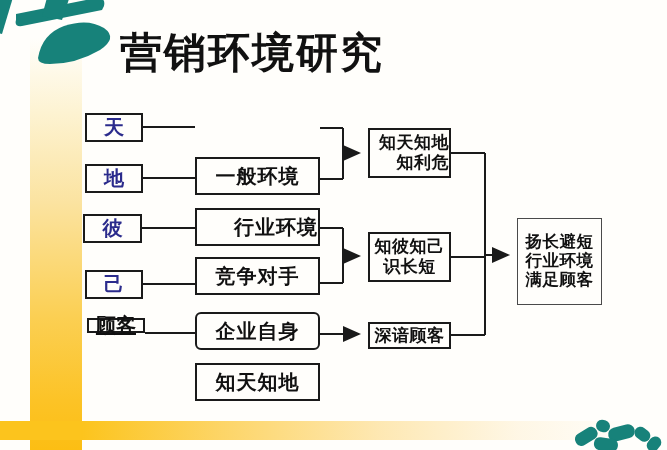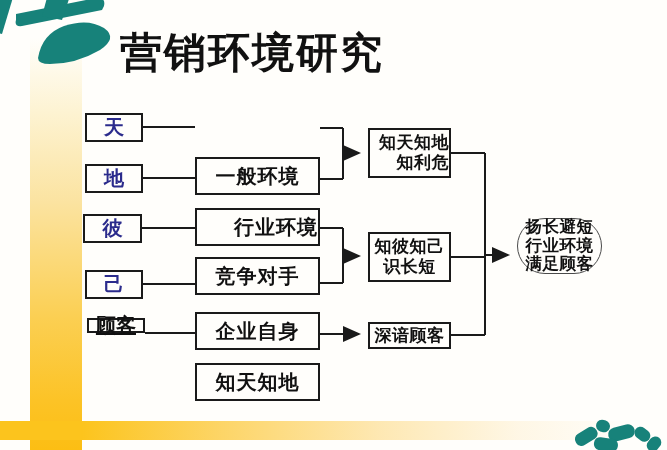--- a/index.html
+++ b/index.html
@@ -124,38 +124,38 @@
 
   <div class="box mid" style="left:195px; top:109px; width:125px; height:38px;">
     <span>一般环境</span>
   </div>
   <div class="box mid" style="left:195px; top:160px; width:125px; height:38px;align-items:flex-end;">
     <span>行业环境</span>
   </div>
   <div class="box mid" style="left:195px; top:209px; width:125px; height:38px;">
     <span>竞争对手</span>
   </div>
-  <div class="box mid" style="left:195px; top:264px; width:125px; height:38px;">
+  <div class="box mid" style="left:195px; top:264px; width:125px; height:38px;border-radius:6px;">
     <span>企业自身</span>
   </div>
   <div class="box mid" style="left:195px; top:315px; width:125px; height:38px;">
     <span>知天知地</span>
   </div>
 
   <div class="box res" style="left:368px; top:128px; width:83px; height:50px;align-items:flex-end;">
     <span>知天知地</span>
     <span>知利危</span>
   </div>
   <div class="box res" style="left:368px; top:232px; width:83px; height:50px;font-family:Liberation Serif, serif;">
     <span>知彼知己</span>
     <span>识长短</span>
   </div>
   <div class="box res" style="left:368px; top:322px; width:83px; height:27px;">
     <span>深谙顾客</span>
   </div>
 
-  <div class="box conc" style="left:517px; top:218px; width:85px; height:56px;border-radius:31px;">
+  <div class="box conc" style="left:517px; top:218px; width:85px; height:87px;">
     <span>扬长避短</span>
     <span>行业环境</span>
     <span>满足顾客</span>
   </div>
 
 </div>
 
 </body></html>

